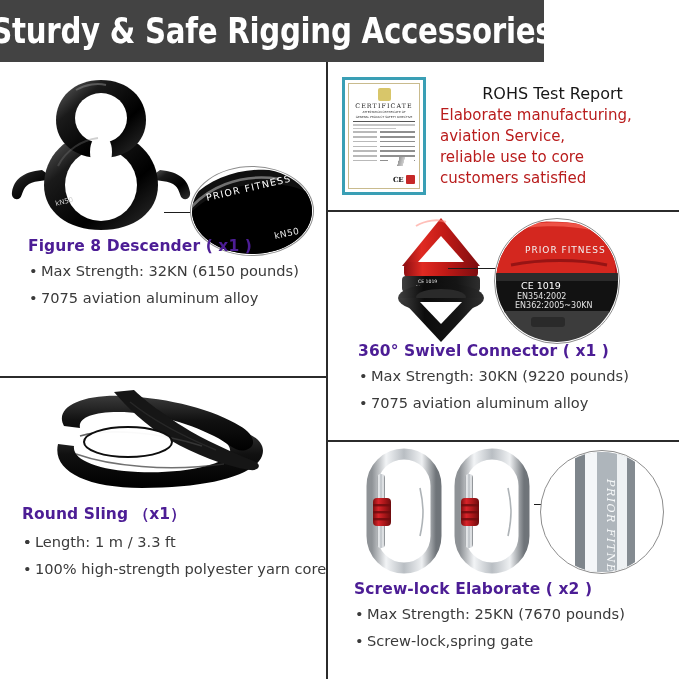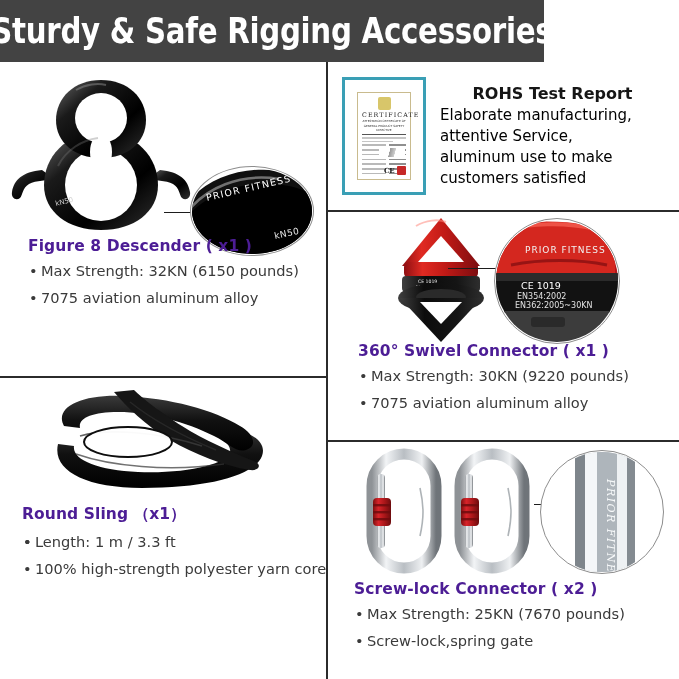--- a/index.html
+++ b/index.html
@@ -58,29 +58,29 @@
     position:absolute;left:1px;top:0;color:#3a3a3a;font-size:14.6px;line-height:19.5px;
   }
   .txt-fig8  {position:absolute;left:28px;top:175px;width:300px;}
   .txt-sling {position:absolute;left:22px;top:126px;width:312px;}
   .txt-swivel{position:absolute;left:30px;top:130px;width:325px;}
   .txt-carab {position:absolute;left:26px;top:138px;width:325px;}
 
   
   .rohs-wrap{position:absolute;left:0;top:0;width:351px;height:148px;display:flex;align-items:center;}
   .rohs-text{margin-left:14px;width:225px;}
-  .rohs-title{font-size:16px;font-weight:bold;text-align:center;color:#161616;margin-bottom:2px;}
-  .rohs-line{font-size:15px;line-height:21px;color:#000000;}
+  .rohs-title{font-size:16px;font-weight:normal;text-align:center;color:#161616;margin-bottom:2px;}
+  .rohs-line{font-size:15px;line-height:21px;color:#b91c1c;}
 
   
   .cert{
     position:relative;margin-left:14px;
     width:84px;height:118px;
     background:#ffffff;border:3px solid #3a9fb5;box-sizing:border-box;
-    padding:12px;
+    padding:3px;
   }
   .cert-inner{
     position:relative;width:100%;height:100%;
     border:1px solid #c9bb8e;box-sizing:border-box;background:#fff;
     padding:3px 4px;
   }
   .cert-crest{
     width:13px;height:13px;margin:1px auto 1px auto;
     background:#d8c66a;border-radius:2px;
   }
@@ -240,22 +240,22 @@
             <div class="cert-foot">
               <span class="ce-mark">CE</span>
               <span class="red-logo"></span>
             </div>
           </div>
         </div>
 
         <div class="rohs-text">
           <div class="rohs-title">ROHS Test Report</div>
           <div class="rohs-line">Elaborate manufacturing,</div>
-          <div class="rohs-line">attentive Service,</div>
-          <div class="rohs-line">aluminum use to make</div>
+          <div class="rohs-line">aviation Service,</div>
+          <div class="rohs-line">reliable use to core</div>
           <div class="rohs-line">customers satisfied</div>
         </div>
       </div>
     </div>
 
     <div class="cell cell-swivel">
 
       <div class="art art-swivel">
         <svg viewBox="0 0 190 132" width="190" height="132">
           <defs>
@@ -420,21 +420,21 @@
             <rect x="44" y="-10" width="12" height="142" fill="#f4f6f8"></rect>
             <rect x="56" y="-10" width="20" height="142" fill="#aeb5bb"></rect>
             <rect x="76" y="-10" width="10" height="142" fill="#eef1f3"></rect>
             <rect x="86" y="-10" width="8" height="142" fill="#848b91"></rect>
             <text x="66" y="28" font-size="11" fill="#f7f9fa" letter-spacing="1.5" font-family="DejaVu Serif, serif" font-style="italic" transform="rotate(90 66 28)">PRIOR FITNESS</text>
           </g>
         </svg>
       </div>
 
       <div class="txt-carab">
-        <div class="prod-title">Screw-lock Connector ( x2 )</div>
+        <div class="prod-title">Screw-lock Elaborate ( x2 )</div>
         <ul class="bullets">
           <li><span class="dot">•</span><span>Max Strength: 25KN (7670 pounds)</span></li>
           <li><span class="dot">•</span><span>Screw-lock,spring gate</span></li>
         </ul>
       </div>
     </div>
 
   </div>
 </div>
 

